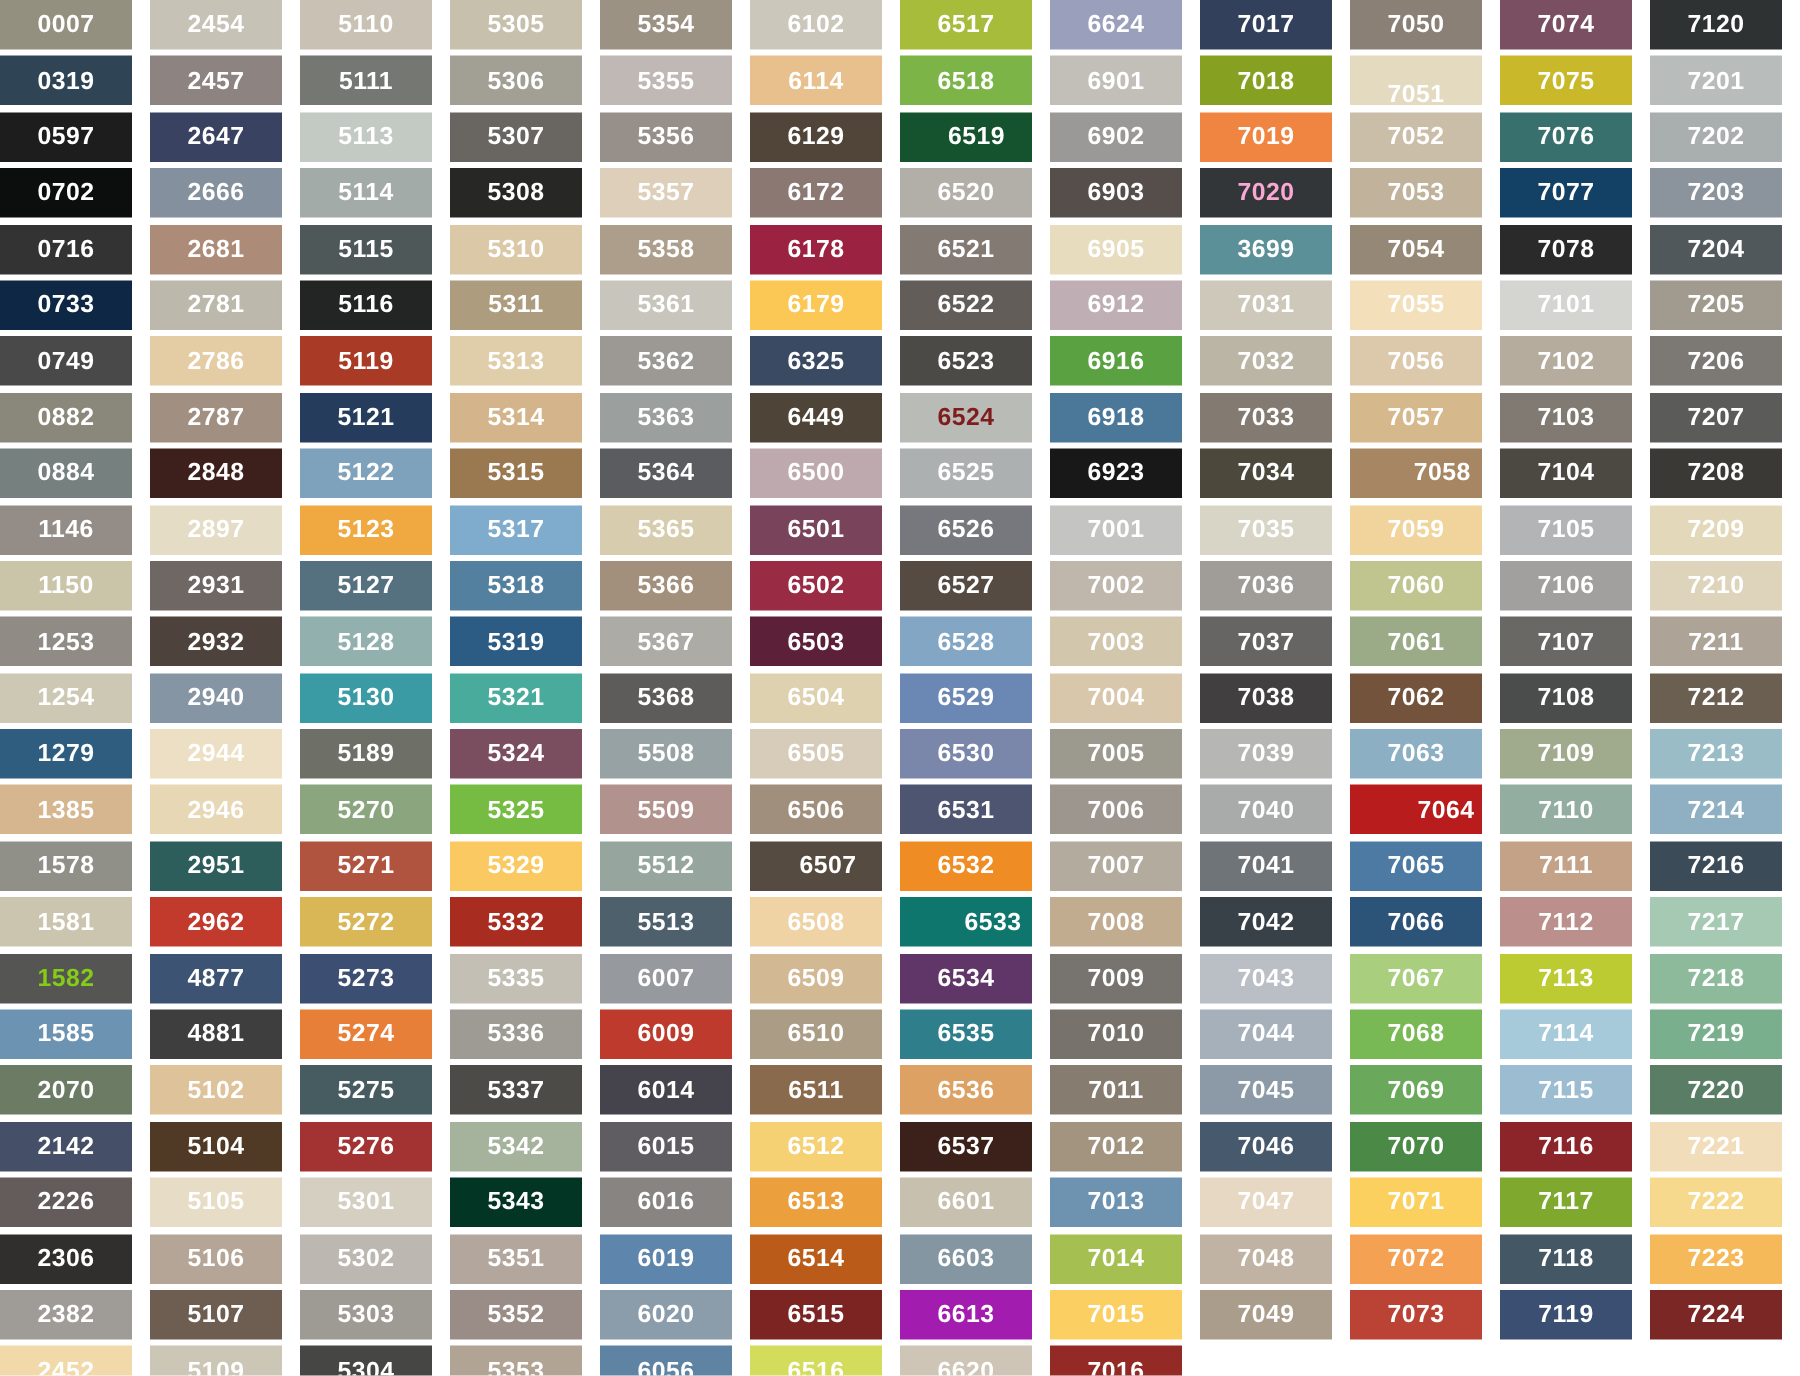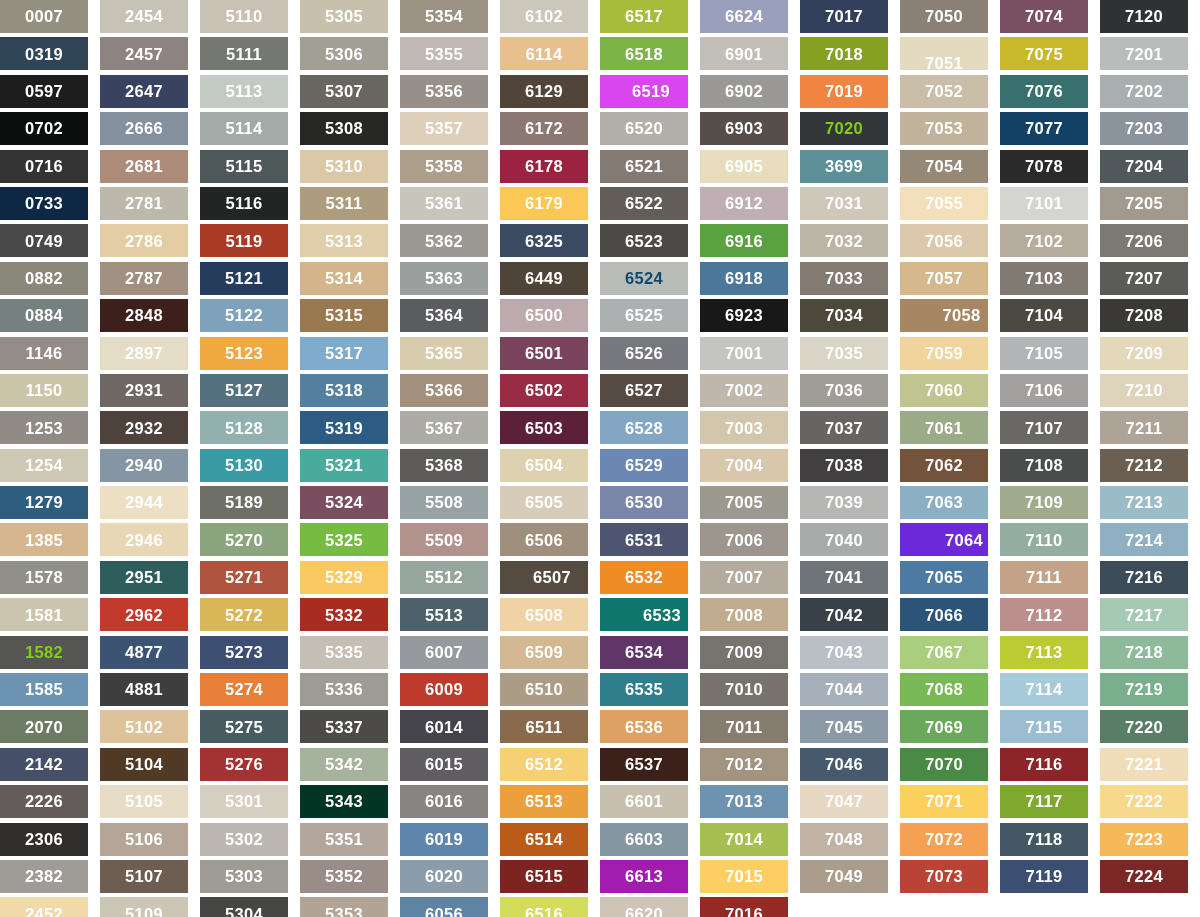--- a/index.html
+++ b/index.html
@@ -195,21 +195,21 @@
       <div class="swatch" style="background-color: rgb(151, 144, 138);">
         <span class="swatch-label" style="color: rgb(255, 255, 255);">5356</span>
       </div>
     </div>
     <div class="swatch-cell">
       <div class="swatch" style="background-color: rgb(81, 69, 58);">
         <span class="swatch-label" style="color: rgb(255, 255, 255);">6129</span>
       </div>
     </div>
     <div class="swatch-cell">
-      <div class="swatch" style="background-color: #d946ef; padding-left: 14px;">
+      <div class="swatch" style="background-color: #14532d; padding-left: 14px;">
         <span class="swatch-label" style="color: rgb(255, 255, 255);">6519</span>
       </div>
     </div>
     <div class="swatch-cell">
       <div class="swatch" style="background-color: rgb(155, 153, 151);">
         <span class="swatch-label" style="color: rgb(255, 255, 255);">6902</span>
       </div>
     </div>
     <div class="swatch-cell">
       <div class="swatch" style="background-color: rgb(239, 133, 64);">
@@ -266,21 +266,21 @@
         <span class="swatch-label" style="color: rgb(255, 255, 255);">6520</span>
       </div>
     </div>
     <div class="swatch-cell">
       <div class="swatch" style="background-color: rgb(86, 78, 75);">
         <span class="swatch-label" style="color: rgb(255, 255, 255);">6903</span>
       </div>
     </div>
     <div class="swatch-cell">
       <div class="swatch" style="background-color: rgb(51, 54, 56);">
-        <span class="swatch-label" style="color: #84cc16;">7020</span>
+        <span class="swatch-label" style="color: #f9a8d4;">7020</span>
       </div>
     </div>
     <div class="swatch-cell">
       <div class="swatch" style="background-color: rgb(192, 178, 155);">
         <span class="swatch-label" style="color: rgb(255, 255, 255);">7053</span>
       </div>
     </div>
     <div class="swatch-cell">
       <div class="swatch" style="background-color: rgb(19, 65, 102);">
         <span class="swatch-label" style="color: rgb(255, 255, 255);">7077</span>
@@ -496,21 +496,21 @@
         <span class="swatch-label" style="color: rgb(255, 255, 255);">5363</span>
       </div>
     </div>
     <div class="swatch-cell">
       <div class="swatch" style="background-color: rgb(78, 69, 56);">
         <span class="swatch-label" style="color: rgb(255, 255, 255);">6449</span>
       </div>
     </div>
     <div class="swatch-cell">
       <div class="swatch" style="background-color: rgb(185, 187, 182);">
-        <span class="swatch-label" style="color: #0c4a6e;">6524</span>
+        <span class="swatch-label" style="color: #7f1d1d;">6524</span>
       </div>
     </div>
     <div class="swatch-cell">
       <div class="swatch" style="background-color: rgb(75, 119, 153);">
         <span class="swatch-label" style="color: rgb(255, 255, 255);">6918</span>
       </div>
     </div>
     <div class="swatch-cell">
       <div class="swatch" style="background-color: rgb(131, 123, 114);">
         <span class="swatch-label" style="color: rgb(255, 255, 255);">7033</span>
@@ -930,21 +930,21 @@
       <div class="swatch" style="background-color: rgb(156, 150, 142);">
         <span class="swatch-label" style="color: rgb(255, 255, 255);">7006</span>
       </div>
     </div>
     <div class="swatch-cell">
       <div class="swatch" style="background-color: rgb(169, 171, 171);">
         <span class="swatch-label" style="color: rgb(255, 255, 255);">7040</span>
       </div>
     </div>
     <div class="swatch-cell">
-      <div class="swatch" style="background-color: #6d28d9; padding-left: 40px;">
+      <div class="swatch" style="background-color: #b91c1c; padding-left: 40px;">
         <span class="swatch-label" style="color: rgb(255, 255, 255);">7064</span>
       </div>
     </div>
     <div class="swatch-cell">
       <div class="swatch" style="background-color: rgb(148, 173, 161);">
         <span class="swatch-label" style="color: rgb(255, 255, 255);">7110</span>
       </div>
     </div>
     <div class="swatch-cell">
       <div class="swatch" style="background-color: rgb(143, 176, 194);">

